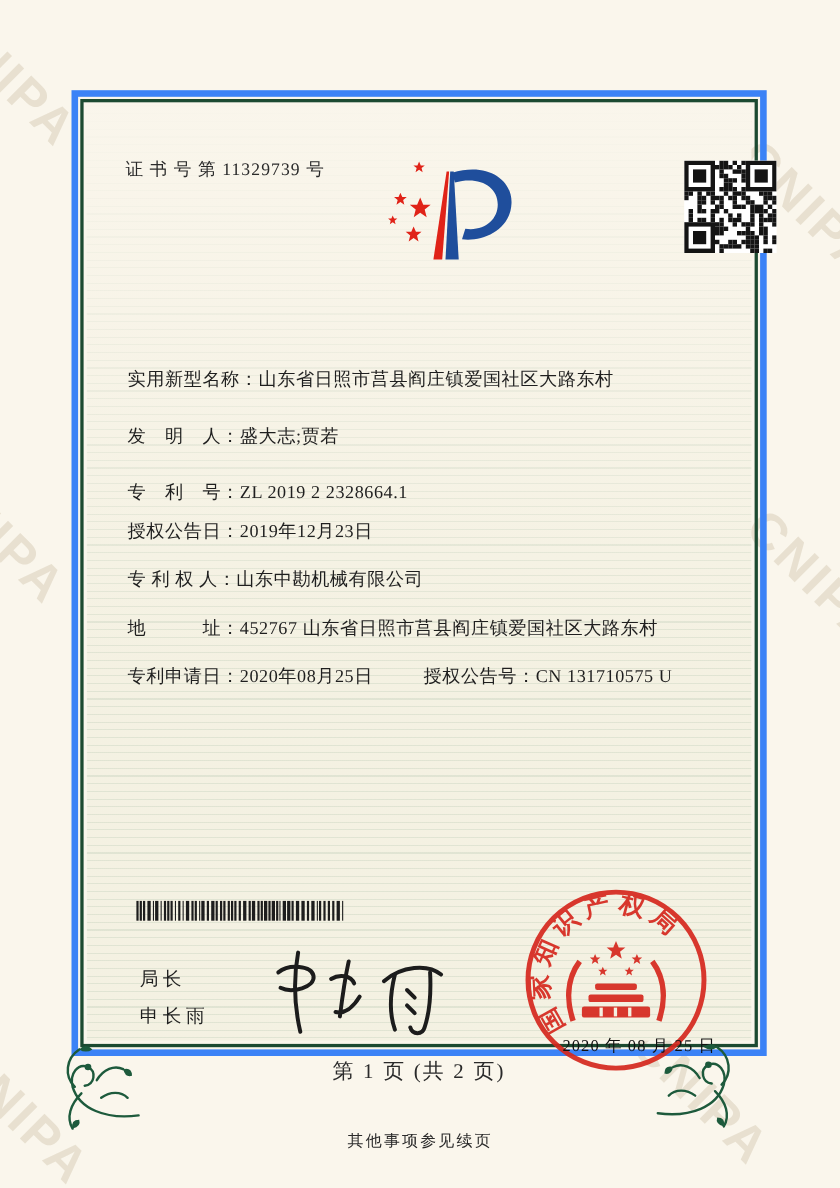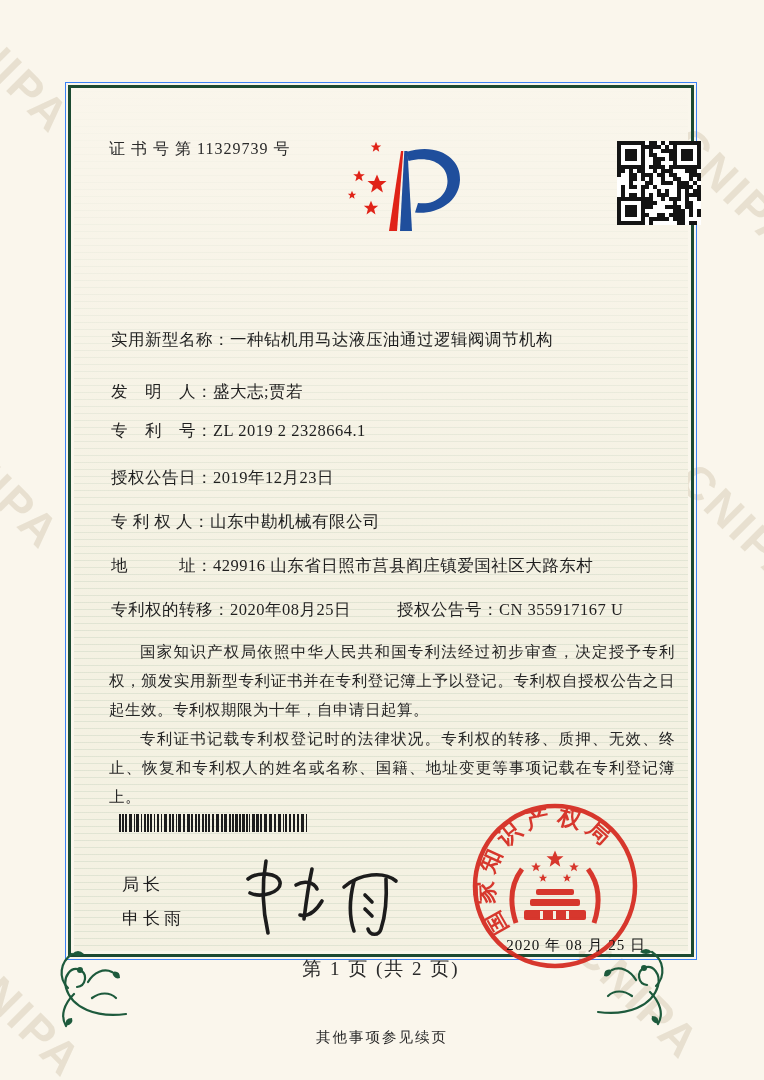--- a/index.html
+++ b/index.html
@@ -3,21 +3,21 @@
 <meta charset="utf-8">
 <style>
   html,body{margin:0;padding:0;}
   body{width:764px;height:1080px;position:relative;background:#faf6ec;
        font-family:"Liberation Serif","DejaVu Serif",serif;color:#1f1f1f;overflow:hidden;}
   .page{position:absolute;inset:0;}
   .wm{position:absolute;font-family:"Liberation Sans","DejaVu Sans",sans-serif;
       font-weight:bold;font-size:46px;letter-spacing:3px;color:rgba(203,188,162,.38);
       transform:rotate(45deg);transform-origin:left top;user-select:none;white-space:nowrap;}
   .frame{position:absolute;left:65px;top:82px;width:632px;height:878px;
-         border:1px solid #3b82f6;box-sizing:border-box;}
+         border:6px solid #3b82f6;box-sizing:border-box;}
   .frame-inner{position:absolute;left:2px;top:2px;right:2px;bottom:2px;
          border:3px solid #1c4a31;box-sizing:border-box;}
   .panel{position:absolute;left:3px;top:3px;right:3px;bottom:3px;
          background:
            linear-gradient(180deg, rgba(250,246,236,.95) 0%, rgba(250,246,236,.35) 38%, rgba(244,242,228,.1) 60%),
            repeating-linear-gradient(180deg, rgba(110,150,120,.16) 0 1px, rgba(0,0,0,0) 1px 7px),
            #f4f1e2;}
   .cert-no{position:absolute;left:35px;top:48px;font-size:16px;letter-spacing:1px;color:#2a2a2a;}
   .qr{position:absolute;left:543px;top:50px;width:84px;height:84px;background:#fff;padding:0;}
   .logo{position:absolute;left:272px;top:44px;width:128px;height:102px;}
@@ -247,46 +247,42 @@
           </g>
           <g fill="#1f4e9c">
             <polygon points="54,96 58.3,16 61.5,16 66,96"></polygon>
             <path d="M60,17 C93,7 115,24 114,45 C113,69 88,80 69,77.5 L72,68 C89,70.5 101.5,60 101.5,46 C101.5,29 84,20 62.5,26 Z"></path>
           </g>
         </svg>
 
 
         <div class="fields">
           <div class="frow" style="top:0px">
-            <span class="flabel">实用新型名称：</span><span class="fvalue">一种钻机用马达液压油通过逻辑阀调节机构</span>
+            <span class="flabel">实用新型名称：</span><span class="fvalue">山东省日照市莒县阎庄镇爱国社区大路东村</span>
           </div>
           <div class="frow" style="top:52px">
             <span class="flabel">发　明　人：</span><span class="fvalue">盛大志;贾若</span>
           </div>
-          <div class="frow" style="top:91px">
+          <div class="frow" style="top:103px">
             <span class="flabel">专　利　号：</span><span class="fvalue">ZL 2019 2 2328664.1</span>
           </div>
           <div class="frow" style="top:138px">
             <span class="flabel">授权公告日：</span><span class="fvalue">2019年12月23日</span>
           </div>
           <div class="frow" style="top:182px">
             <span class="flabel">专 利 权 人：</span><span class="fvalue">山东中勘机械有限公司</span>
           </div>
           <div class="frow" style="top:226px">
-            <span class="flabel">地　　　址：</span><span class="fvalue">429916 山东省日照市莒县阎庄镇爱国社区大路东村</span>
+            <span class="flabel">地　　　址：</span><span class="fvalue">452767 山东省日照市莒县阎庄镇爱国社区大路东村</span>
           </div>
           <div class="frow" style="top:270px">
-            <span class="flabel">专利权的转移：</span><span class="fvalue">2020年08月25日</span><span class="flabel flabel2">授权公告号：</span><span class="fvalue">CN 355917167 U</span>
+            <span class="flabel">专利申请日：</span><span class="fvalue">2020年08月25日</span><span class="flabel flabel2">授权公告号：</span><span class="fvalue">CN 131710575 U</span>
           </div>
         </div>
 
-        <div class="paras">
-          <p>国家知识产权局依照中华人民共和国专利法经过初步审查，决定授予专利权，颁发实用新型专利证书并在专利登记簿上予以登记。专利权自授权公告之日起生效。专利权期限为十年，自申请日起算。</p>
-          <p>专利证书记载专利权登记时的法律状况。专利权的转移、质押、无效、终止、恢复和专利权人的姓名或名称、国籍、地址变更等事项记载在专利登记簿上。</p>
-        </div>
 
         <div class="barcode" id="barcode">
             <div style="width: 2px; margin-right: 1px;"></div>
             <div style="width: 2px; margin-right: 1px;"></div>
             <div style="width: 2px; margin-right: 2px;"></div>
             <div style="width: 3px; margin-right: 2px;"></div>
             <div style="width: 1px; margin-right: 1px;"></div>
             <div style="width: 3px; margin-right: 2px;"></div>
             <div style="width: 1px; margin-right: 2px;"></div>
             <div style="width: 2px; margin-right: 1px;"></div>

